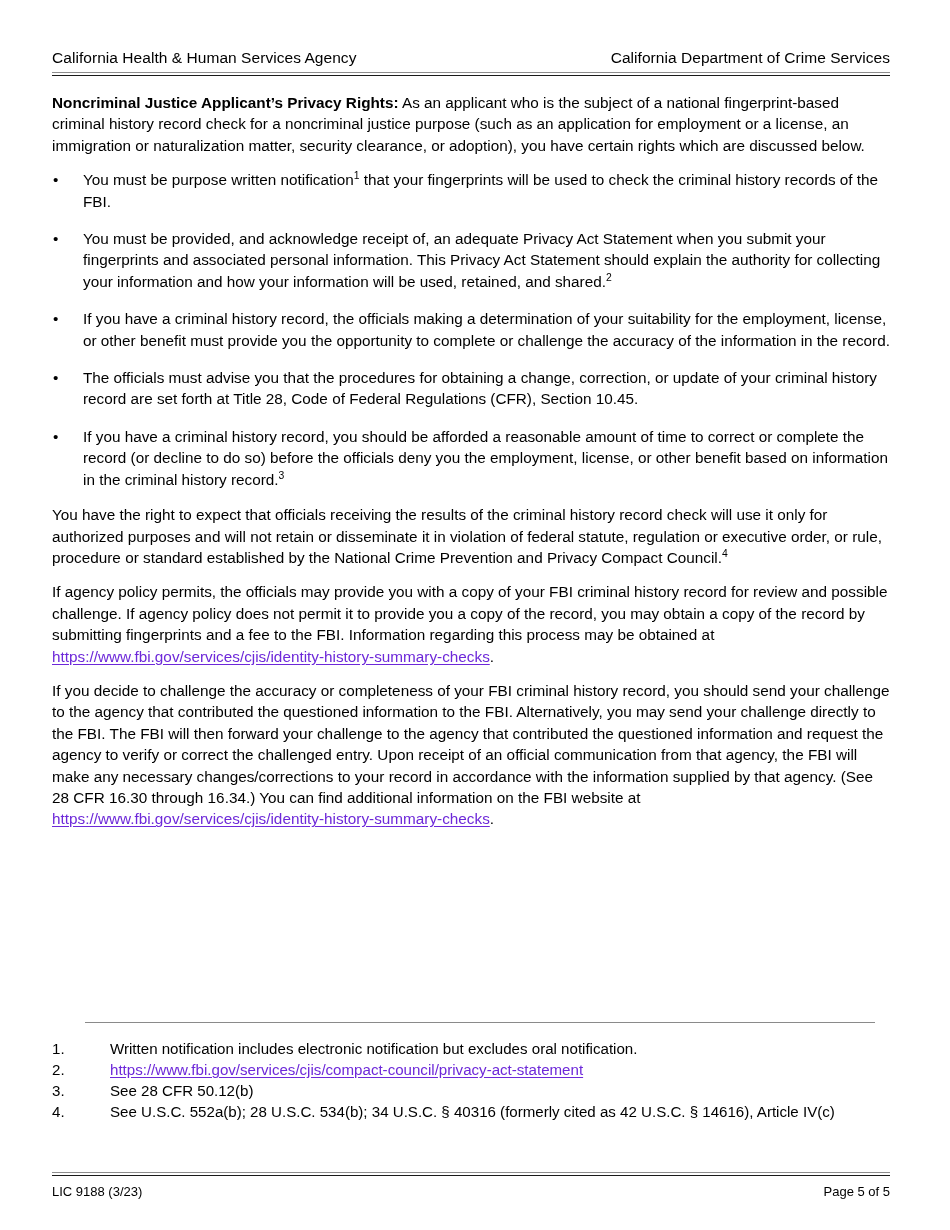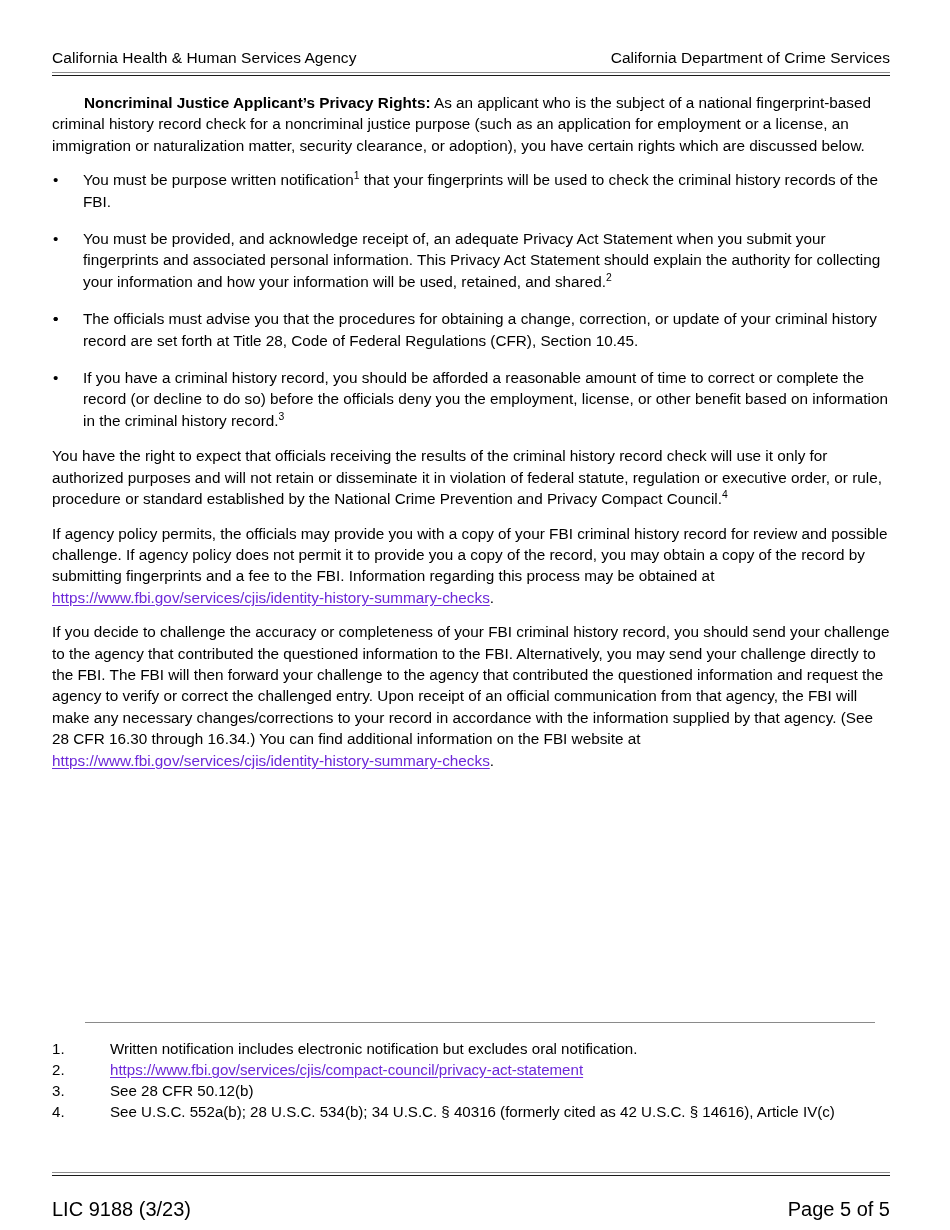--- a/index.html
+++ b/index.html
@@ -68,21 +68,21 @@
     left: 52px;
     top: 92px;
     width: 840px;
     font-size: 15.3px;
     line-height: 21.4px;
   }
   .para {
     margin: 0 0 13px 0;
     text-align: left;
   }
-  .lead strong { font-weight: bold; margin-left: 32px; }
+  .lead strong { font-weight: bold; }
 
   ul.bullets {
     list-style: none;
     margin: 6px 0 6px 0;
     padding: 0;
   }
   ul.bullets > li {
     position: relative;
     padding-left: 31px;
     margin-bottom: 16px;
@@ -139,23 +139,22 @@
 
   
   .footer {
     position: absolute;
     left: 52px;
     top: 1182px;
     width: 838px;
     display: flex;
     justify-content: space-between;
     align-items: baseline;
-    font-size: 20px;
+    font-size: 13px;
     line-height: 20px;
-    margin-top: 17px;
   }
 </style>
 </head>
 <body>
 
 <div class="page">
 
   <div class="header">
     <span class="header-left">California Health &amp; Human Services Agency</span>
     <span class="header-right">California Department of Crime Services</span>
@@ -170,21 +169,21 @@
       <li>
         <span class="bullet-mark">•</span>
         <span>You must be purpose written notification</span><sup>1</sup><span> that your fingerprints will be used to check the criminal history records of the FBI.</span>
       </li>
       <li>
         <span class="bullet-mark">•</span>
         <span>You must be provided, and acknowledge receipt of, an adequate Privacy Act Statement when you submit your fingerprints and associated personal information. This Privacy Act Statement should explain the authority for collecting your information and how your information will be used, retained, and shared.</span><sup>2</sup><span></span>
       </li>
       <li>
         <span class="bullet-mark">•</span>
-        <sup></sup><span></span>
+        <span>If you have a criminal history record, the officials making a determination of your suitability for the employment, license, or other benefit must provide you the opportunity to complete or challenge the accuracy of the information in the record.</span><sup></sup><span></span>
       </li>
       <li>
         <span class="bullet-mark">•</span>
         <span>The officials must advise you that the procedures for obtaining a change, correction, or update of your criminal history record are set forth at Title 28, Code of Federal Regulations (CFR), Section 10.45.</span><sup></sup><span></span>
       </li>
       <li>
         <span class="bullet-mark">•</span>
         <span>If you have a criminal history record, you should be afforded a reasonable amount of time to correct or complete the record (or decline to do so) before the officials deny you the employment, license, or other benefit based on information in the criminal history record.</span><sup>3</sup><span></span>
       </li>
     </ul>

